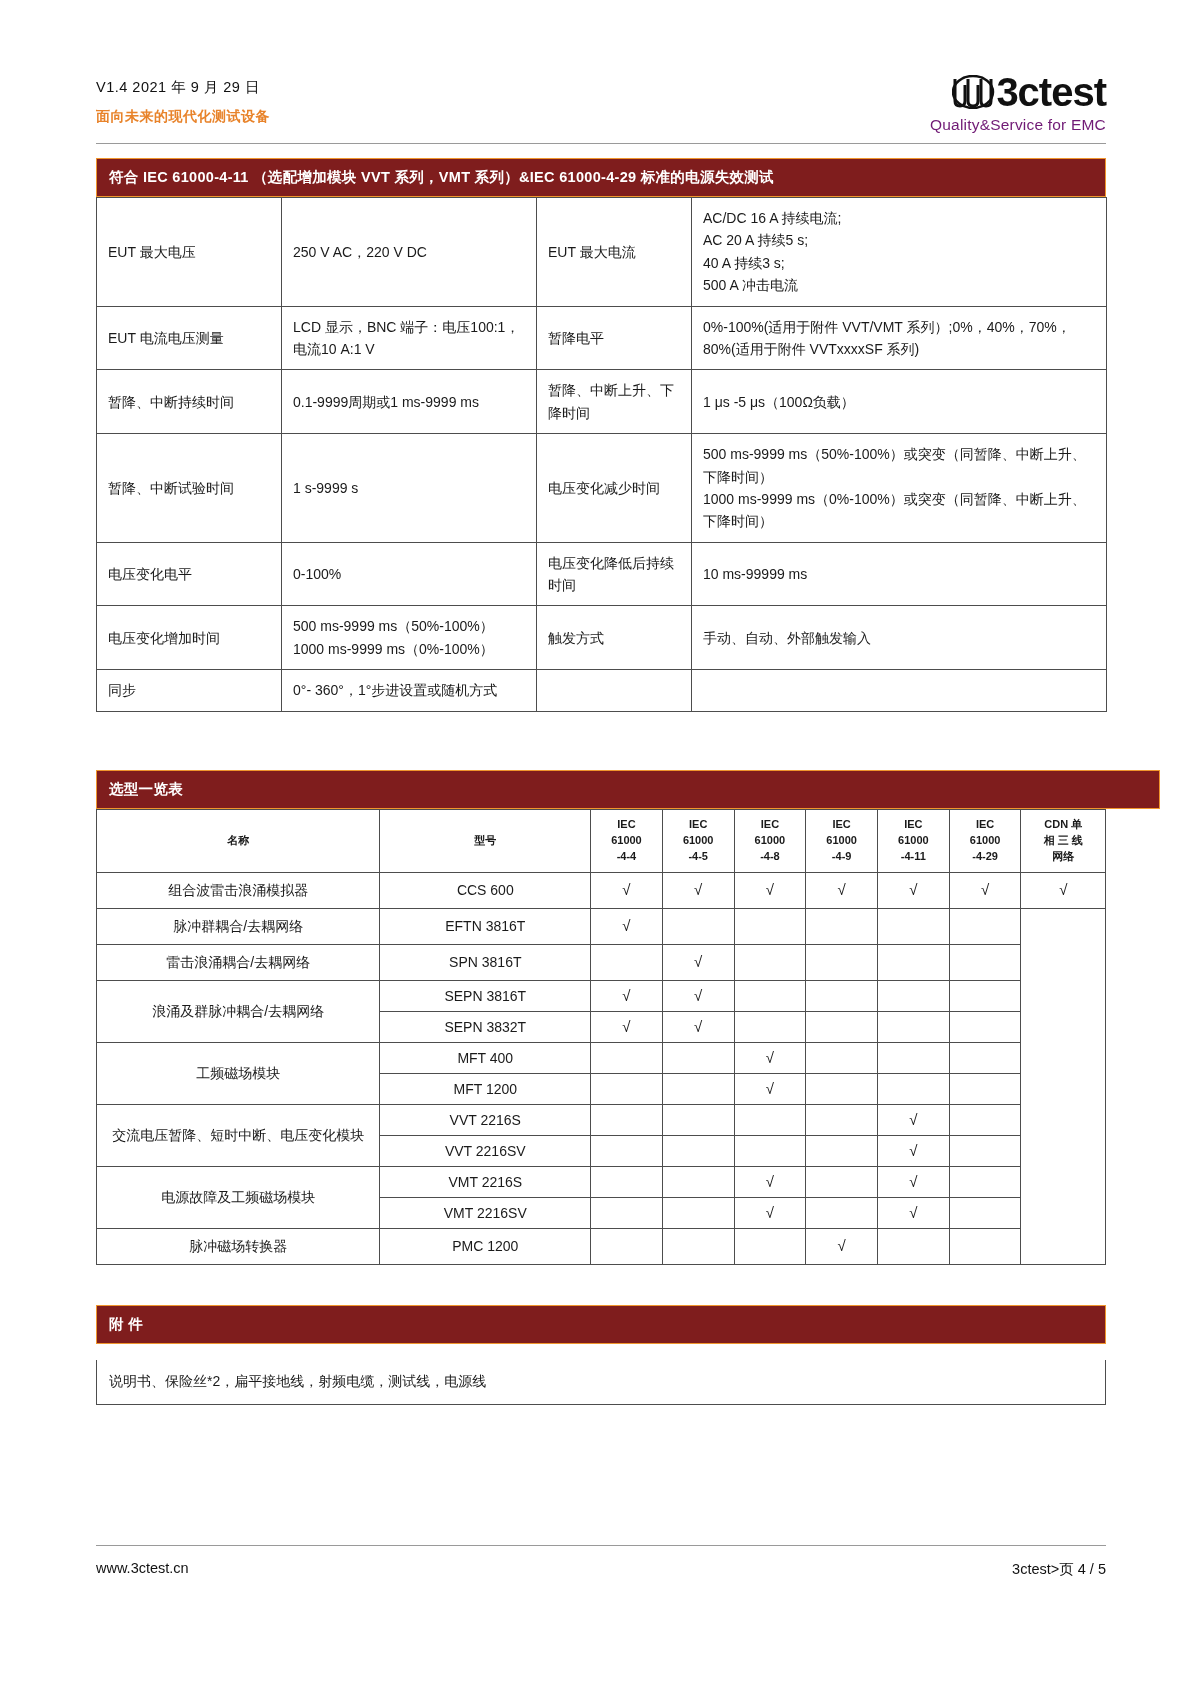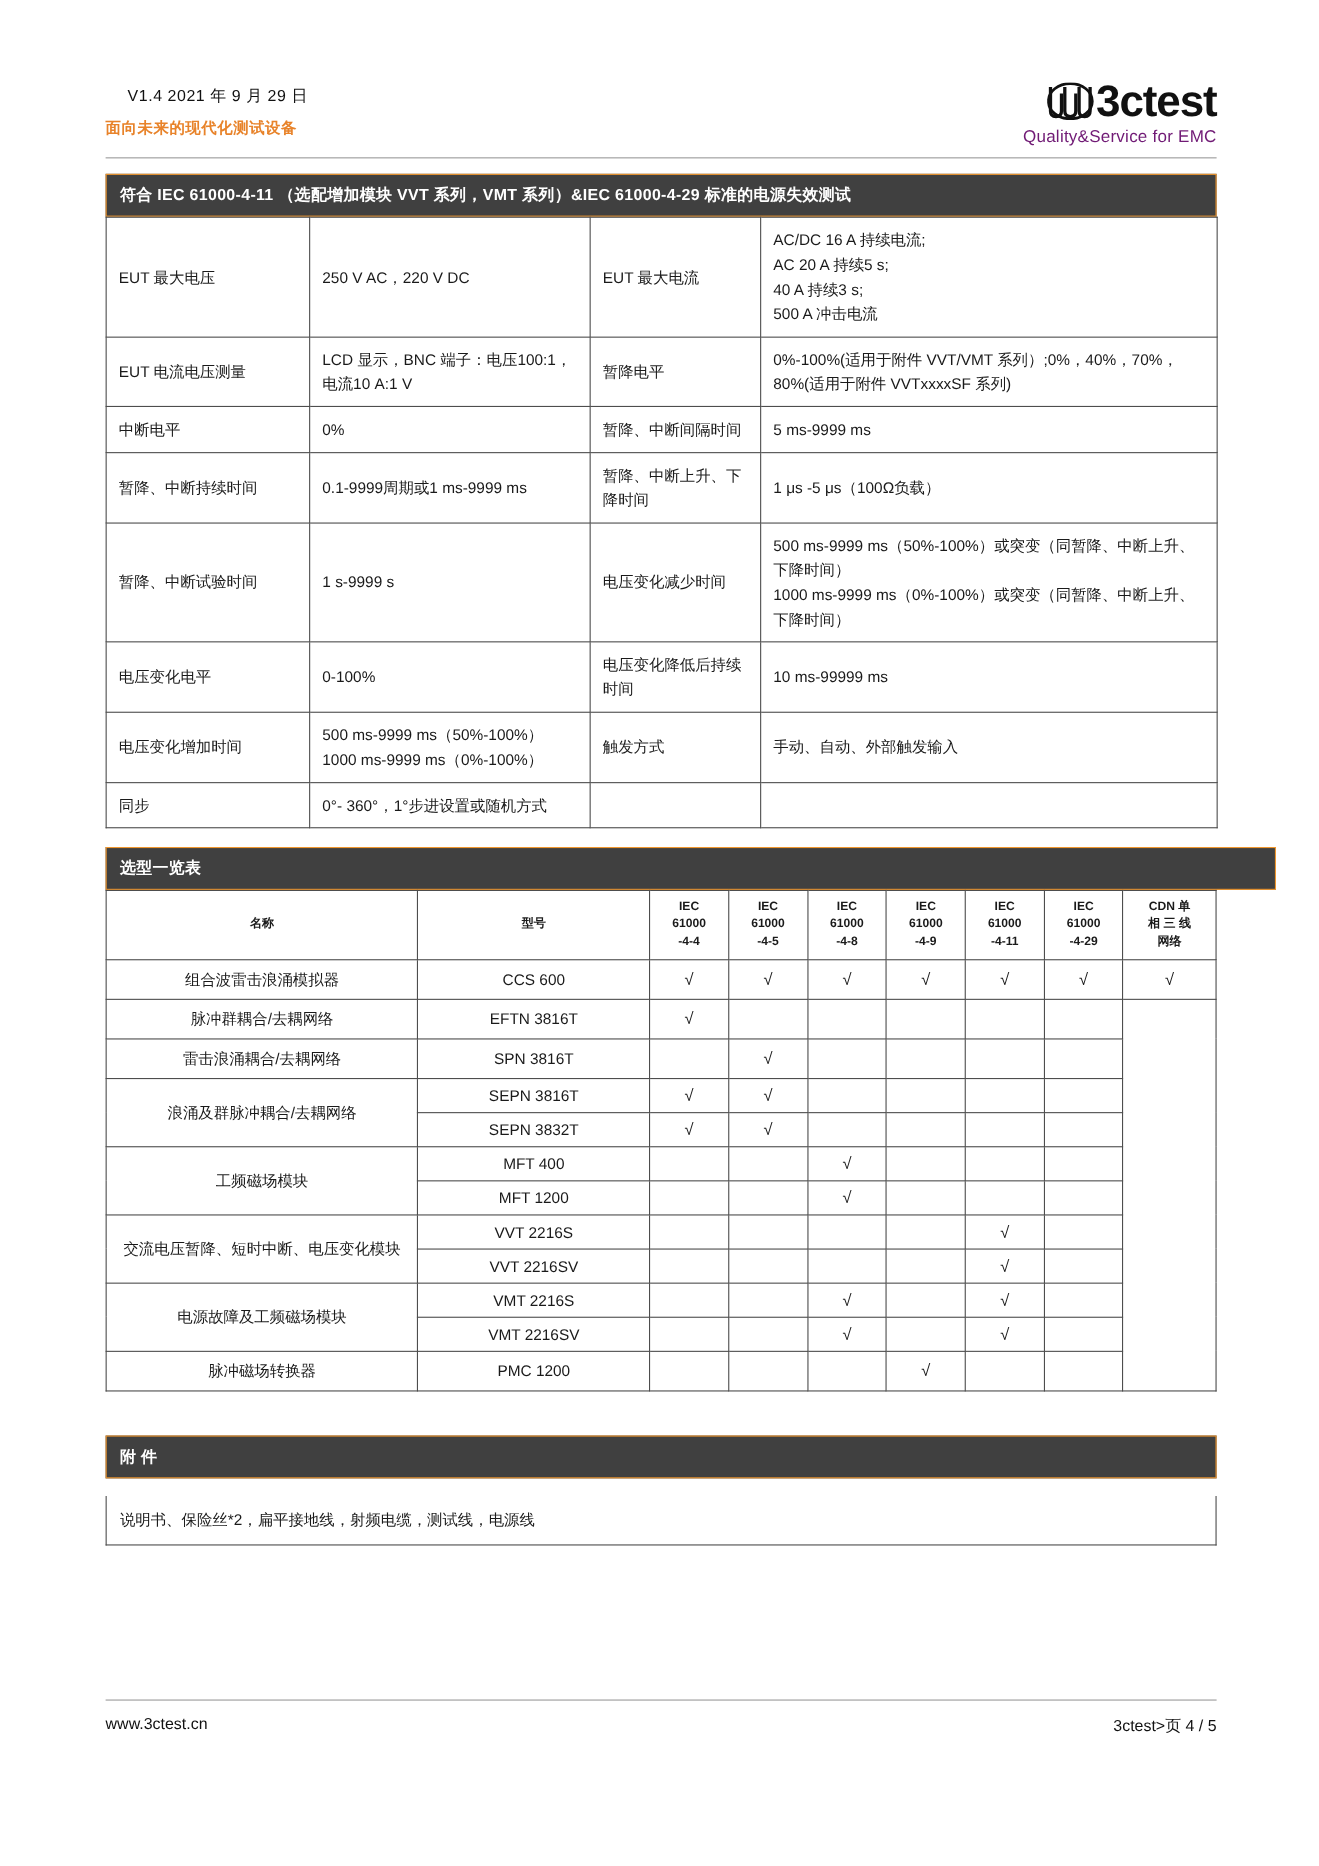--- a/index.html
+++ b/index.html
@@ -29,21 +29,20 @@
     height: 68px;
   }
   .hdr-version {
     position: absolute;
     left: 0;
     top: 0;
     font-size: 14.5px;
     letter-spacing: 0.5px;
     color: #111;
     white-space: nowrap;
-    margin-left: 20px;
   }
   .hdr-slogan {
     position: absolute;
     left: 0;
     top: 30px;
     font-size: 14px;
     color: #e8832a;
     font-weight: bold;
     letter-spacing: 0.5px;
     white-space: nowrap;
@@ -83,21 +82,21 @@
     position: absolute;
     left: 96px;
     top: 143px;
     width: 1010px;
     height: 1px;
     background: #9a9a9a;
   }
 
   
   .band {
-    background: #404040;
+    background: #7f1d1d;
     color: #ffffff;
     font-weight: bold;
     font-size: 14.5px;
     padding: 9px 12px;
     border: 1px solid #f0962d;
     box-sizing: border-box;
     letter-spacing: 0.3px;
   }
   table.spec, table.sel {
     border-collapse: collapse;
@@ -230,26 +229,20 @@
             <td>EUT 最大电流</td>
             <td>AC/DC 16 A 持续电流;<br>AC 20 A 持续5 s;<br>40 A 持续3 s;<br>500 A 冲击电流</td>
           </tr>
           <tr>
             <td>EUT 电流电压测量</td>
             <td>LCD 显示，BNC 端子：电压100:1，电流10 A:1 V</td>
             <td>暂降电平</td>
             <td>0%-100%(适用于附件 VVT/VMT 系列）;0%，40%，70%，80%(适用于附件 VVTxxxxSF 系列)</td>
           </tr>
           <tr>
-            <td>中断电平</td>
-            <td>0%</td>
-            <td>暂降、中断间隔时间</td>
-            <td>5 ms-9999 ms</td>
-          </tr>
-          <tr>
             <td>暂降、中断持续时间</td>
             <td>0.1-9999周期或1 ms-9999 ms</td>
             <td>暂降、中断上升、下降时间</td>
             <td>1 μs -5 μs（100Ω负载）</td>
           </tr>
           <tr>
             <td>暂降、中断试验时间</td>
             <td>1 s-9999 s</td>
             <td>电压变化减少时间</td>
             <td>500 ms-9999 ms（50%-100%）或突变（同暂降、中断上升、下降时间）<br>1000 ms-9999 ms（0%-100%）或突变（同暂降、中断上升、下降时间）</td>

